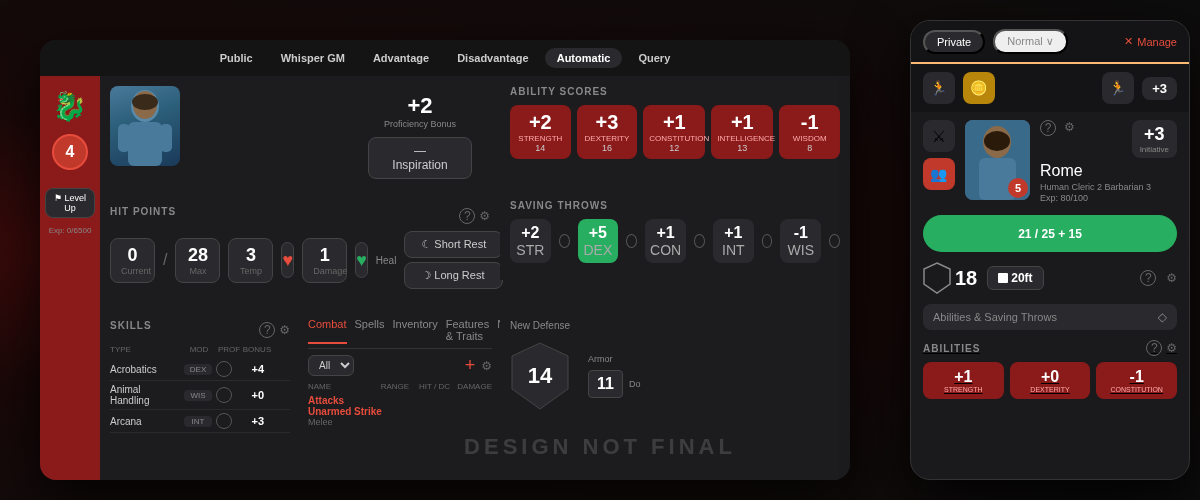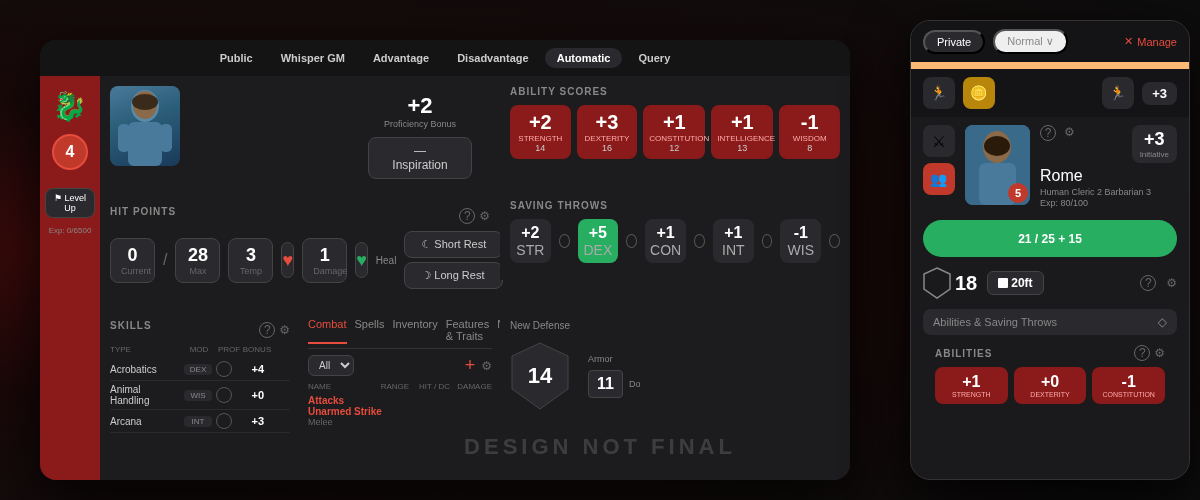--- a/index.html
+++ b/index.html
@@ -588,21 +588,21 @@
       box-shadow: 0 20px 60px rgba(0,0,0,0.9);
       border: 1px solid #333;
     }
 
     .mobile-header {
       background: #141416;
       padding: 8px 12px;
       display: flex;
       align-items: center;
       gap: 8px;
-      border-bottom: 7px solid #fdba74;
+      border-bottom: 2px solid #fdba74;
       justify-content: space-between;
     }
 
     .mobile-tab {
       padding: 4px 12px;
       border-radius: 12px;
       font-size: 11px;
       color: #888;
       cursor: pointer;
     }
@@ -1018,21 +1018,21 @@
     </div>
     <span class="help-icon" style="margin-left:auto;">?</span>
     <span class="gear-icon">⚙</span>
   </div>
 
   <div style="margin:4px 12px;background:#2a2a2e;border-radius:8px;padding:6px 10px;display:flex;align-items:center;justify-content:space-between;">
     <span style="font-size:11px;color:#888;">Abilities &amp; Saving Throws</span>
     <span style="color:#888;font-size:12px;">◇</span>
   </div>
 
-  <div style="padding:6px 24px;">
+  <div style="padding:6px 12px;text-decoration:underline;">
     <div style="display:flex;justify-content:space-between;align-items:center;margin-bottom:6px;">
       <span style="font-size:10px;font-weight:700;color:#888;letter-spacing:1px;">ABILITIES</span>
       <div class="section-icons">
         <span class="help-icon">?</span>
         <span class="gear-icon">⚙</span>
       </div>
     </div>
     <div style="display:flex;gap:6px;">
       <div class="mobile-ability-card">
         <div style="font-size:16px;font-weight:700;color:#fff;">+1</div>

